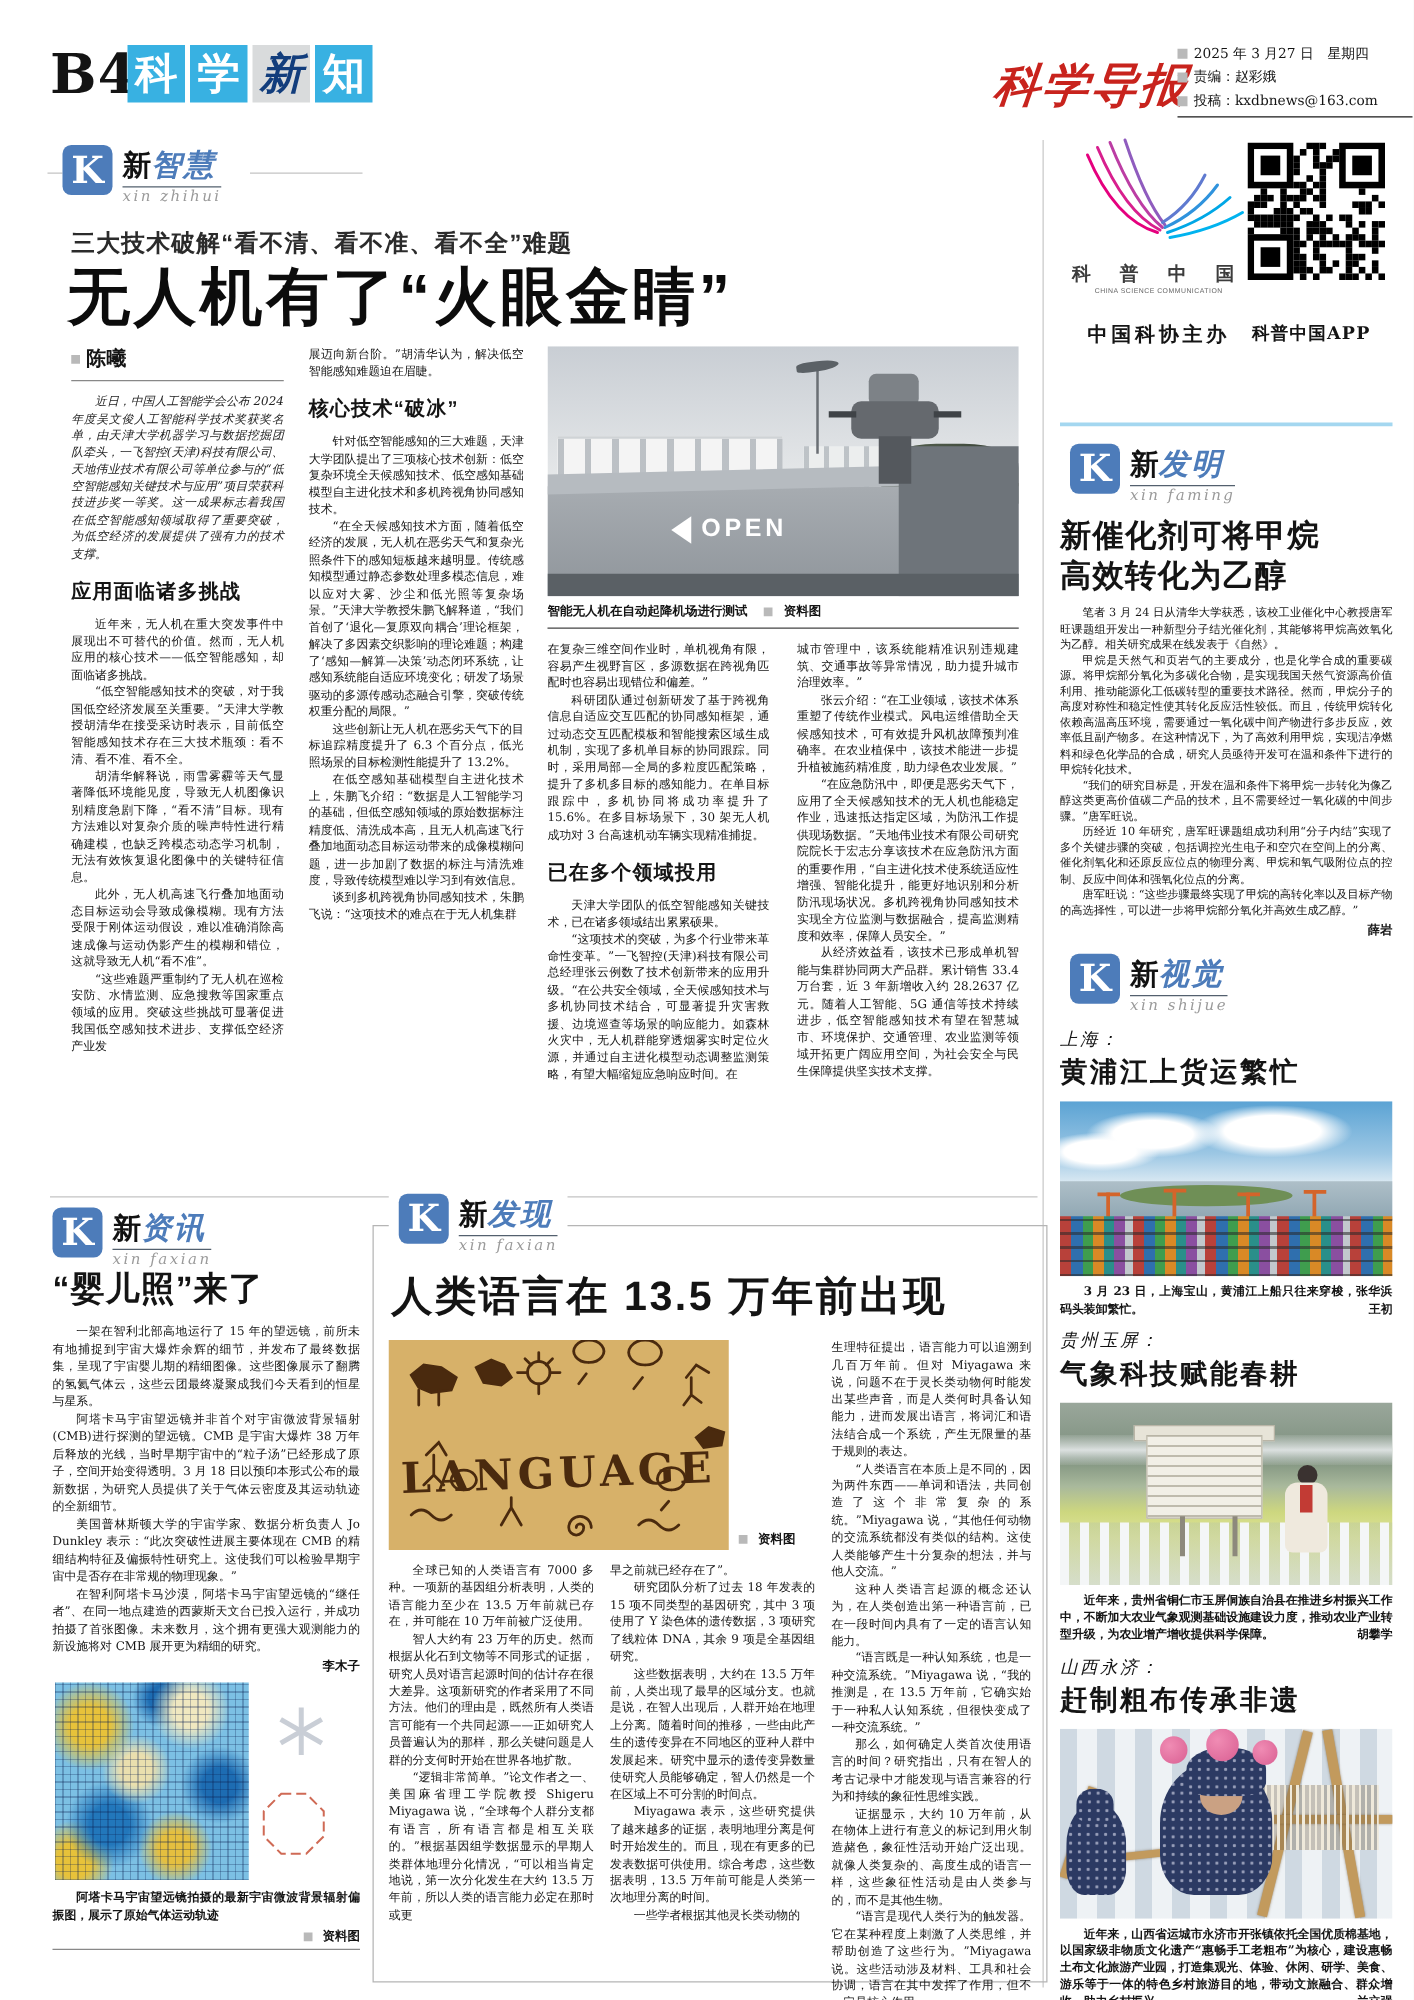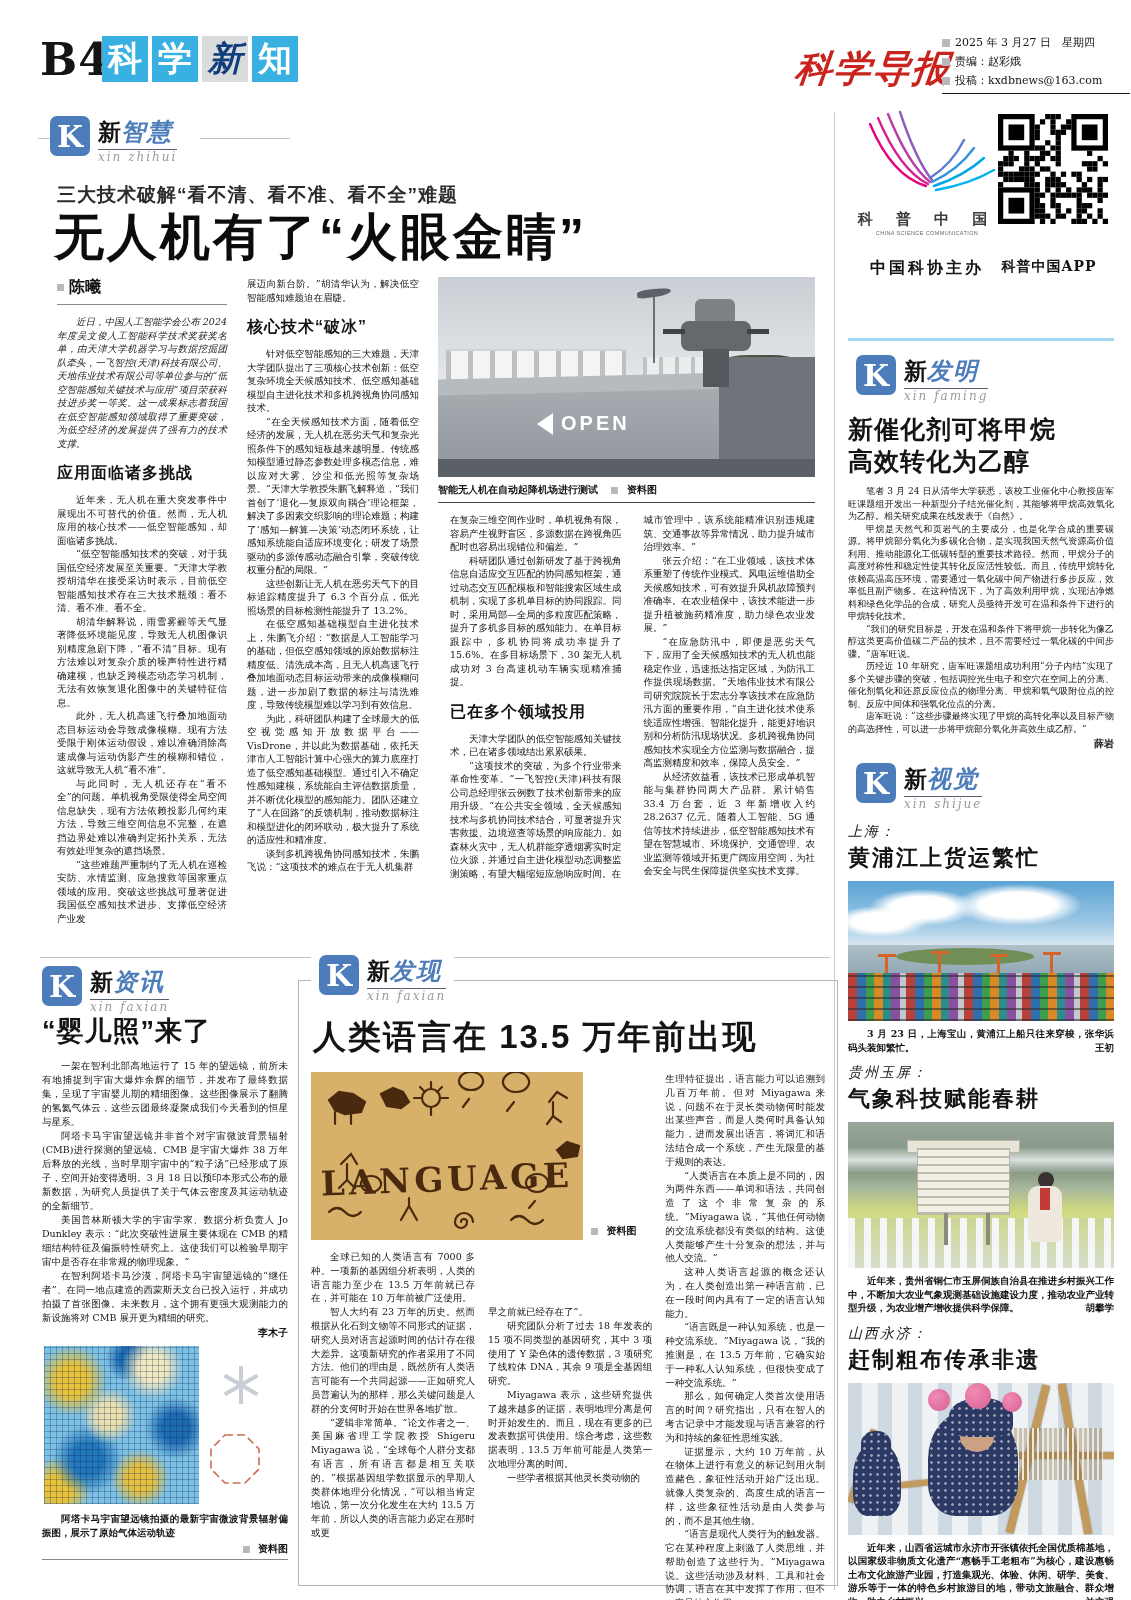--- a/index.html
+++ b/index.html
@@ -29,21 +29,21 @@
   .kicker{font-family:"Liberation Sans",sans-serif;font-weight:600;font-size:19px;color:#2b2b2b;letter-spacing:1px;}
   .bigtitle{font-family:"Liberation Sans",sans-serif;font-weight:900;font-size:50px;letter-spacing:3px;color:#0c0c0c;}
   .p{font-size:9.5px;line-height:13.5px;text-align:justify;text-indent:2em;margin:0 0 0 0;}
   .p.cont{text-indent:0;}
   .lead{font-style:italic;color:#222;}
   .subhead{font-family:"Liberation Sans",sans-serif;font-weight:bold;font-size:16px;letter-spacing:1px;margin:13px 0 9px 0;}
   .byline{font-weight:bold;font-size:16px;border-bottom:1px solid #888;padding-bottom:6px;margin-bottom:10px;}
   .caption{font-size:10px;font-weight:bold;line-height:14px;}
   .credit-right{text-align:right;font-weight:bold;font-size:10px;}
   .author{font-weight:bold;float:right;}
-  .twocol{display:flex;gap:22px;margin-left:12px;}
+  .twocol{display:flex;gap:22px;}
   .twocol>div{flex:1;}
   
   .photo{position:relative;overflow:hidden;}
   .drone-sky{position:absolute;inset:0;background:linear-gradient(#c9ced4,#e9ebec 60%,#f0f1f2);}
   .drone-bldg{position:absolute;left:8px;top:72px;width:180px;height:52px;background:#f4f4f4;
               border-top:2px solid #cfd3d6;
               background-image:repeating-linear-gradient(90deg,rgba(120,130,140,.45) 0 5px,transparent 5px 22px);}
   .drone-bldg2{position:absolute;left:205px;top:80px;width:70px;height:40px;background:#eceeee;
                background-image:repeating-linear-gradient(90deg,rgba(120,130,140,.4) 0 4px,transparent 4px 16px);}
   .drone-trees{position:absolute;right:0px;top:78px;width:110px;height:48px;border-radius:40% 40% 0 0;
@@ -172,32 +172,30 @@
   <div class="abs" style="left:57px;top:277px;width:758px;height:676px;">
 
     <div class="abs" style="left:0;top:0;width:170px;">
       <div class="byline"><span class="sq small"></span><span>陈曦</span></div>
       <p class="p lead">近日，中国人工智能学会公布 2024 年度吴文俊人工智能科学技术奖获奖名单，由天津大学机器学习与数据挖掘团队牵头，一飞智控(天津)科技有限公司、天地伟业技术有限公司等单位参与的“低空智能感知关键技术与应用”项目荣获科技进步奖一等奖。这一成果标志着我国在低空智能感知领域取得了重要突破，为低空经济的发展提供了强有力的技术支撑。</p>
       <div class="subhead">应用面临诸多挑战</div>
       <p class="p">近年来，无人机在重大突发事件中展现出不可替代的价值。然而，无人机应用的核心技术——低空智能感知，却面临诸多挑战。</p>
       <p class="p">“低空智能感知技术的突破，对于我国低空经济发展至关重要。”天津大学教授胡清华在接受采访时表示，目前低空智能感知技术存在三大技术瓶颈：看不清、看不准、看不全。</p>
       <p class="p">胡清华解释说，雨雪雾霾等天气显著降低环境能见度，导致无人机图像识别精度急剧下降，“看不清”目标。现有方法难以对复杂介质的噪声特性进行精确建模，也缺乏跨模态动态学习机制，无法有效恢复退化图像中的关键特征信息。</p>
       <p class="p">此外，无人机高速飞行叠加地面动态目标运动会导致成像模糊。现有方法受限于刚体运动假设，难以准确消除高速成像与运动伪影产生的模糊和错位，这就导致无人机“看不准”。</p>
-      <p class="p">与此同时，无人机还存在“看不全”的问题。单机视角受限使得全局空间信息缺失，现有方法依赖投影几何约束方法，导致三维空间信息不完整，在遮挡边界处难以准确判定拓扑关系，无法有效处理复杂的遮挡场景。</p>
       <p class="p">“这些难题严重制约了无人机在巡检安防、水情监测、应急搜救等国家重点领域的应用。突破这些挑战可显著促进我国低空感知技术进步、支撑低空经济产业发</p>
     </div>
 
     <div class="abs" style="left:190px;top:0;width:172px;">
       <p class="p cont">展迈向新台阶。”胡清华认为，解决低空智能感知难题迫在眉睫。</p>
       <div class="subhead">核心技术“破冰”</div>
       <p class="p">针对低空智能感知的三大难题，天津大学团队提出了三项核心技术创新：低空复杂环境全天候感知技术、低空感知基础模型自主进化技术和多机跨视角协同感知技术。</p>
       <p class="p">“在全天候感知技术方面，随着低空经济的发展，无人机在恶劣天气和复杂光照条件下的感知短板越来越明显。传统感知模型通过静态参数处理多模态信息，难以应对大雾、沙尘和低光照等复杂场景。”天津大学教授朱鹏飞解释道，“我们首创了‘退化—复原双向耦合’理论框架，解决了多因素交织影响的理论难题；构建了‘感知—解算—决策’动态闭环系统，让感知系统能自适应环境变化；研发了场景驱动的多源传感动态融合引擎，突破传统权重分配的局限。”</p>
       <p class="p">这些创新让无人机在恶劣天气下的目标追踪精度提升了 6.3 个百分点，低光照场景的目标检测性能提升了 13.2%。</p>
       <p class="p">在低空感知基础模型自主进化技术上，朱鹏飞介绍：“数据是人工智能学习的基础，但低空感知领域的原始数据标注精度低、清洗成本高，且无人机高速飞行叠加地面动态目标运动带来的成像模糊问题，进一步加剧了数据的标注与清洗难度，导致传统模型难以学习到有效信息。</p>
-      <p class="p">为此，科研团队构建了全球最大的低空视觉感知开放数据平台——VisDrone，并以此为数据基础，依托天津市人工智能计算中心强大的算力底座打造了低空感知基础模型。通过引入不确定性感知建模，系统能自主评估数据质量，并不断优化模型的感知能力。团队还建立了“人在回路”的反馈机制，推动数据标注和模型进化的闭环联动，极大提升了系统的适应性和精准度。</p>
       <p class="p">谈到多机跨视角协同感知技术，朱鹏飞说：“这项技术的难点在于无人机集群</p>
     </div>
 
     <div class="abs" style="left:381px;top:0;width:377px;">
       <div class="photo" style="width:377px;height:200px;">
         <div class="drone-sky"></div>
         <div class="drone-bldg"></div>
         <div class="drone-bldg2"></div>
         <div class="drone-trees"></div>
         <div class="lamp"></div>
@@ -316,20 +314,21 @@
         </div>
         <div style="display:flex;gap:13px;margin-top:10px;align-items:center;">
           <div style="flex:1;">
             <p class="fax-p">全球已知的人类语言有 7000 多种。一项新的基因组分析表明，人类的语言能力至少在 13.5 万年前就已存在，并可能在 10 万年前被广泛使用。</p>
             <p class="fax-p">智人大约有 23 万年的历史。然而根据从化石到文物等不同形式的证据，研究人员对语言起源时间的估计存在很大差异。这项新研究的作者采用了不同方法。他们的理由是，既然所有人类语言可能有一个共同起源——正如研究人员普遍认为的那样，那么关键问题是人群的分支何时开始在世界各地扩散。</p>
             <p class="fax-p">“逻辑非常简单。”论文作者之一、美国麻省理工学院教授 Shigeru Miyagawa 说，“全球每个人群分支都有语言，所有语言都是相互关联的。”根据基因组学数据显示的早期人类群体地理分化情况，“可以相当肯定地说，第一次分化发生在大约 13.5 万年前，所以人类的语言能力必定在那时或更</p>
           </div>
           <div style="flex:1;">
             <p class="fax-p cont">早之前就已经存在了”。</p>
             <p class="fax-p">研究团队分析了过去 18 年发表的 15 项不同类型的基因研究，其中 3 项使用了 Y 染色体的遗传数据，3 项研究了线粒体 DNA，其余 9 项是全基因组研究。</p>
+            <p class="fax-p">这些数据表明，大约在 13.5 万年前，人类出现了最早的区域分支。也就是说，在智人出现后，人群开始在地理上分离。随着时间的推移，一些由此产生的遗传变异在不同地区的亚种人群中发展起来。研究中显示的遗传变异数量使研究人员能够确定，智人仍然是一个在区域上不可分割的时间点。</p>
             <p class="fax-p">Miyagawa 表示，这些研究提供了越来越多的证据，表明地理分离是何时开始发生的。而且，现在有更多的已发表数据可供使用。综合考虑，这些数据表明，13.5 万年前可能是人类第一次地理分离的时间。</p>
             <p class="fax-p">一些学者根据其他灵长类动物的</p>
           </div>
         </div>
       </div>
 
       <div style="width:164px;">
         <p class="fax-p cont">生理特征提出，语言能力可以追溯到几百万年前。但对 Miyagawa 来说，问题不在于灵长类动物何时能发出某些声音，而是人类何时具备认知能力，进而发展出语言，将词汇和语法结合成一个系统，产生无限量的基于规则的表达。</p>
         <p class="fax-p">“人类语言在本质上是不同的，因为两件东西——单词和语法，共同创造了这个非常复杂的系统。”Miyagawa 说，“其他任何动物的交流系统都没有类似的结构。这使人类能够产生十分复杂的想法，并与他人交流。”</p>
         <p class="fax-p">这种人类语言起源的概念还认为，在人类创造出第一种语言前，已在一段时间内具有了一定的语言认知能力。</p>

